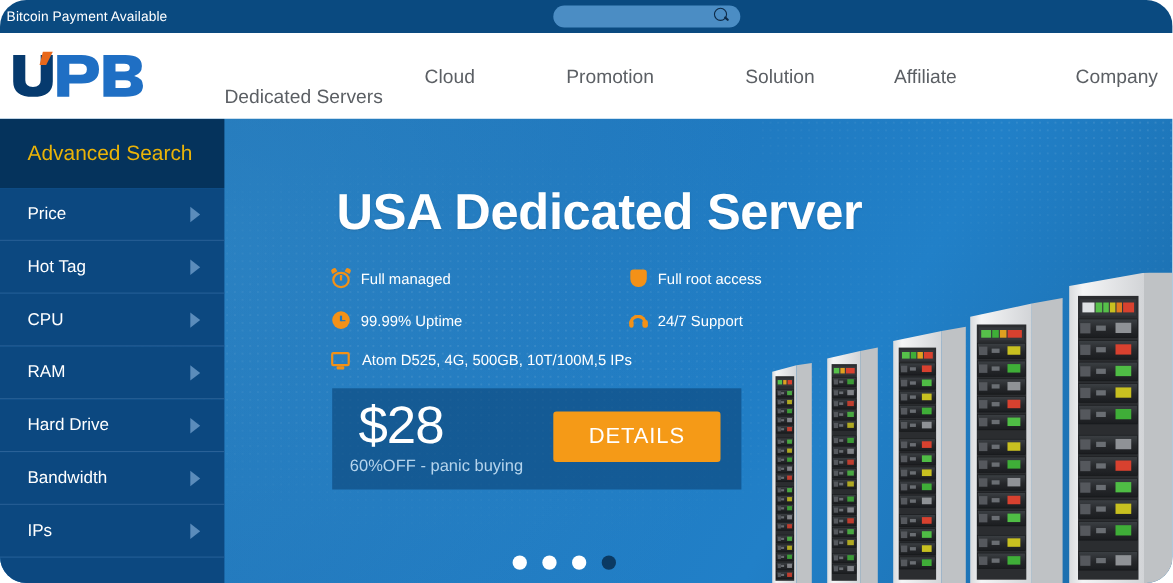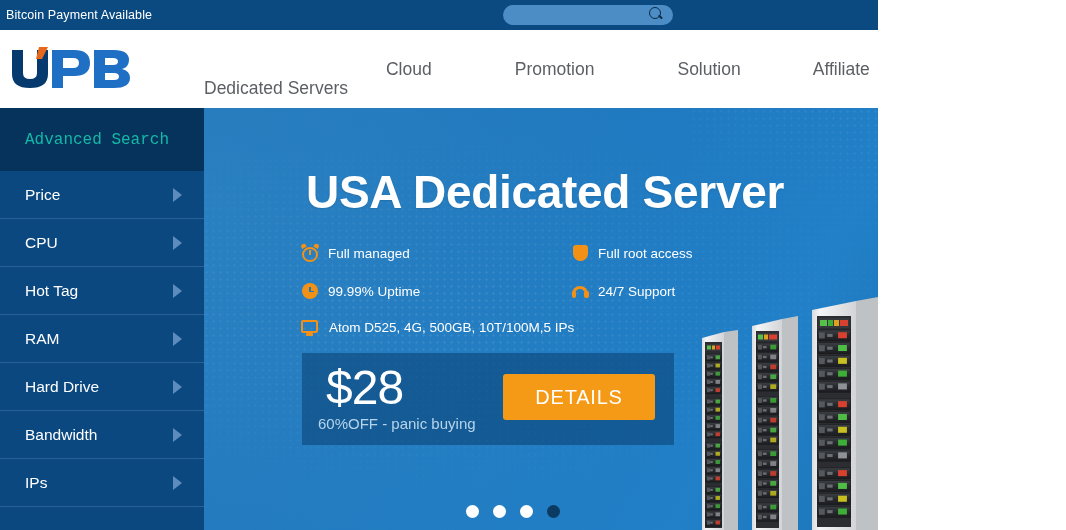--- a/index.html
+++ b/index.html
@@ -1,21 +1,21 @@
 <!DOCTYPE html>
 <html><head>
 <meta charset="utf-8">
 <style>
   * { margin:0; padding:0; box-sizing:border-box; }
   html,body {
     width:1066px; height:530px; overflow:hidden;
     font-family:"Liberation Sans", sans-serif;
     background:#ffffff;
   }
-  #page { position:relative; width:878px; height:530px; overflow:hidden; }
+  #page { position:relative; width:1066px; height:530px; overflow:hidden;border-radius:24px; }
 
   
   .topbar {
     position:absolute; left:0; top:0; width:1066px; height:30px;
     background:#0a4a80;
     display:flex; align-items:center;
   }
   .topbar-promo {
     color:#ffffff; font-size:12.5px; margin-left:6px; white-space:nowrap;
     letter-spacing:.1px;
@@ -102,21 +102,21 @@
     -webkit-mask-image:linear-gradient(200deg, #000 0%, transparent 60%);
     mask-image:linear-gradient(200deg, #000 0%, transparent 60%);
   }
 
   
   .sidebar { position:absolute; left:0; top:0; width:204px; height:422px; }
   .sb-head {
     height:63px; background:#05335c; display:flex; align-items:center;
     padding-left:25px;
   }
-  .sb-head span { color:#14b8a6; font-size:16px;font-family:Liberation Mono, monospace; }
+  .sb-head span { color:#eab308; font-size:19px; }
   .sb-item {
     position:relative; height:48px; background:#0c4880;
     display:flex; align-items:center; padding-left:25px;
     border-bottom:1px solid #2a6197; cursor:pointer;
   }
   .sb-item .lbl { color:#ffffff; font-size:15.5px; }
   .sb-arrow {
     position:absolute; right:22px; top:50%; margin-top:-7px;
     width:0; height:0;
     border-top:7px solid transparent; border-bottom:7px solid transparent;
@@ -662,25 +662,25 @@
 
     <div class="sidebar">
       <div class="sb-head">
         <span>Advanced Search</span>
       </div>
       <div class="sb-item">
         <span class="lbl">Price</span>
         <span class="sb-arrow"></span>
       </div>
       <div class="sb-item">
+        <span class="lbl">Hot Tag</span>
+        <span class="sb-arrow"></span>
+      </div>
+      <div class="sb-item">
         <span class="lbl">CPU</span>
-        <span class="sb-arrow"></span>
-      </div>
-      <div class="sb-item">
-        <span class="lbl">Hot Tag</span>
         <span class="sb-arrow"></span>
       </div>
       <div class="sb-item">
         <span class="lbl">RAM</span>
         <span class="sb-arrow"></span>
       </div>
       <div class="sb-item">
         <span class="lbl">Hard Drive</span>
         <span class="sb-arrow"></span>
       </div>

